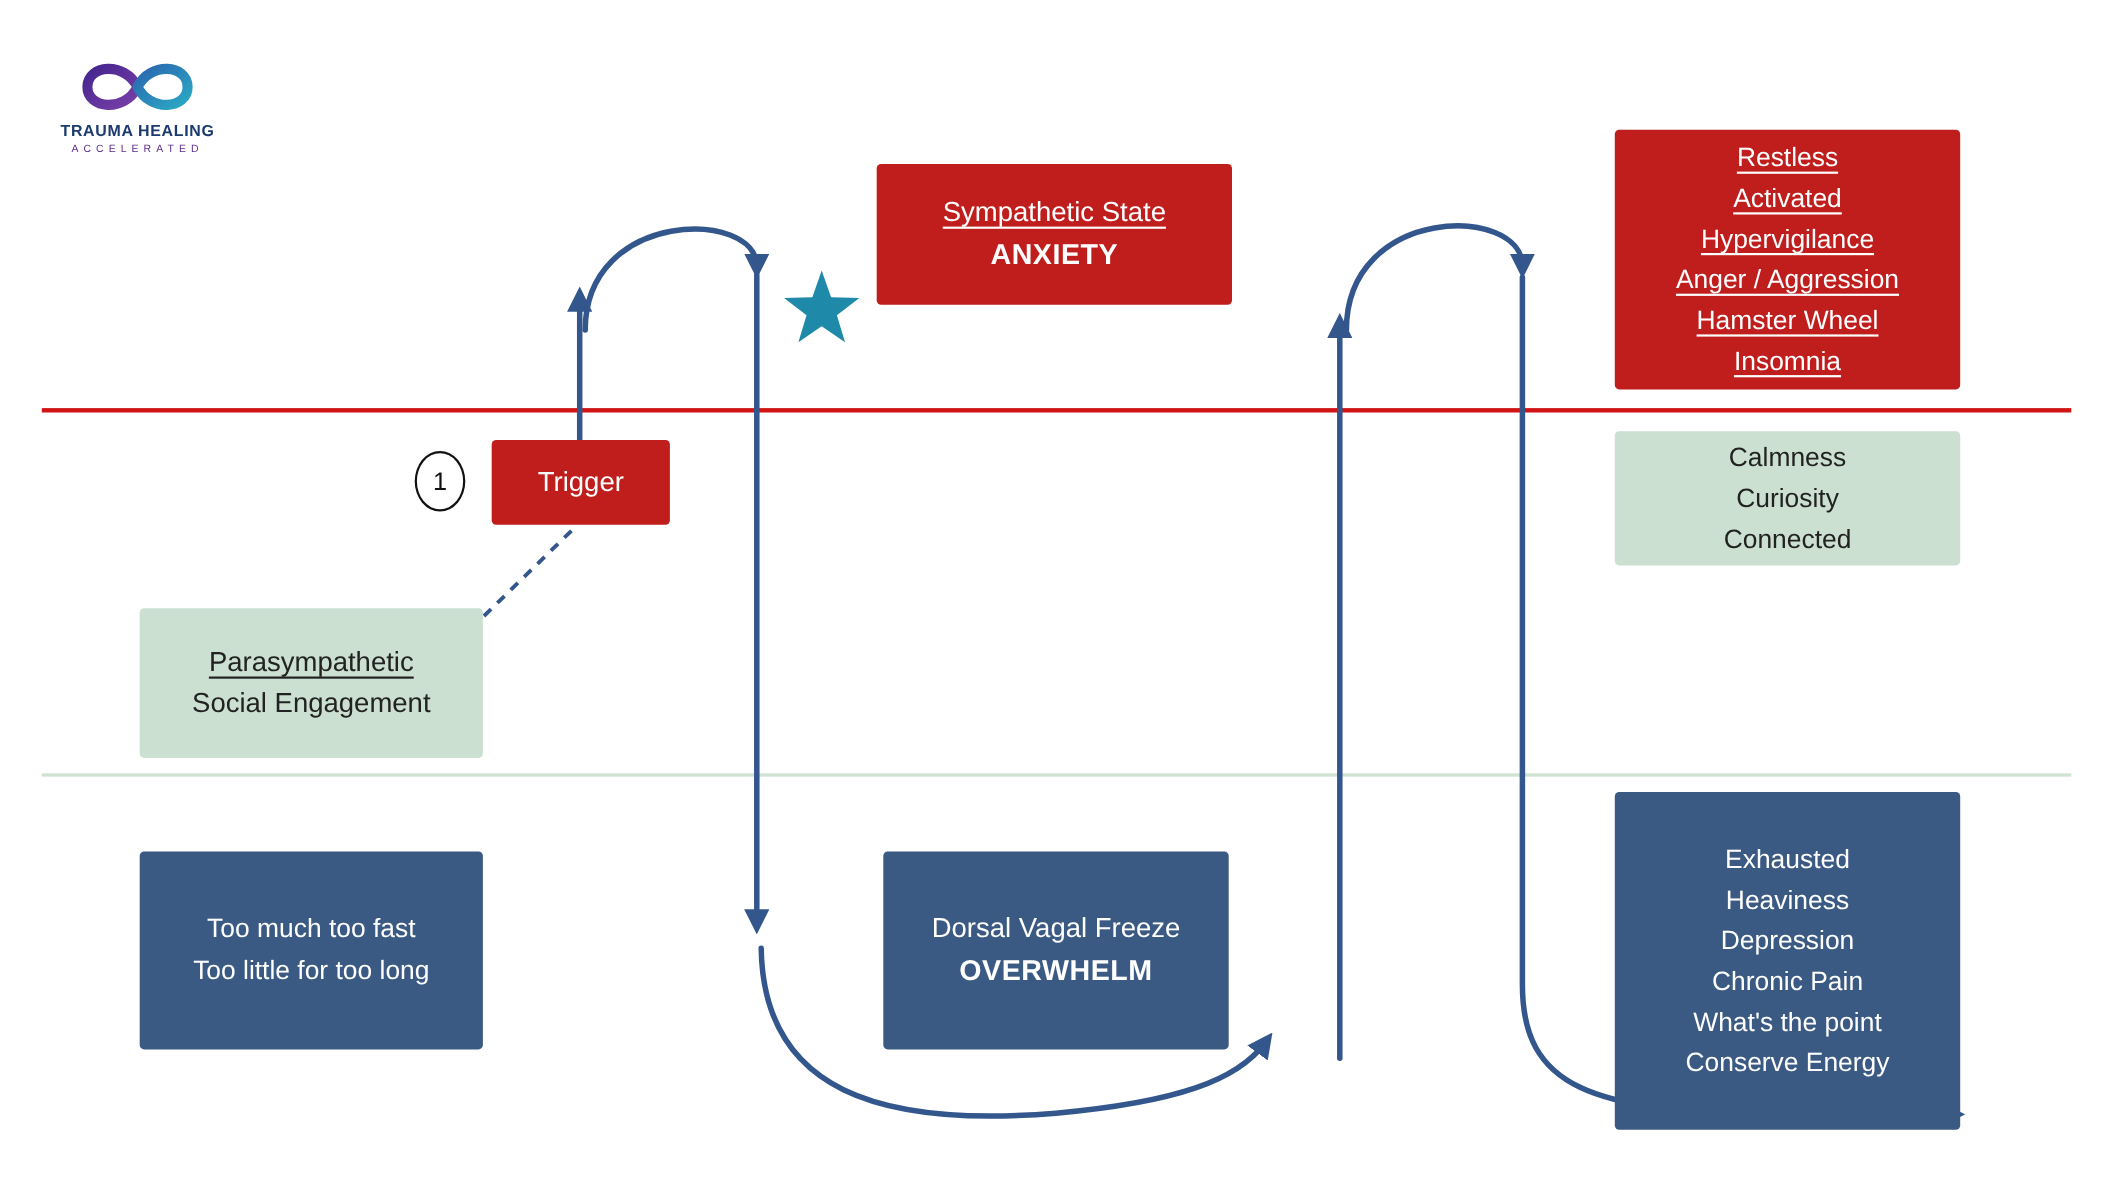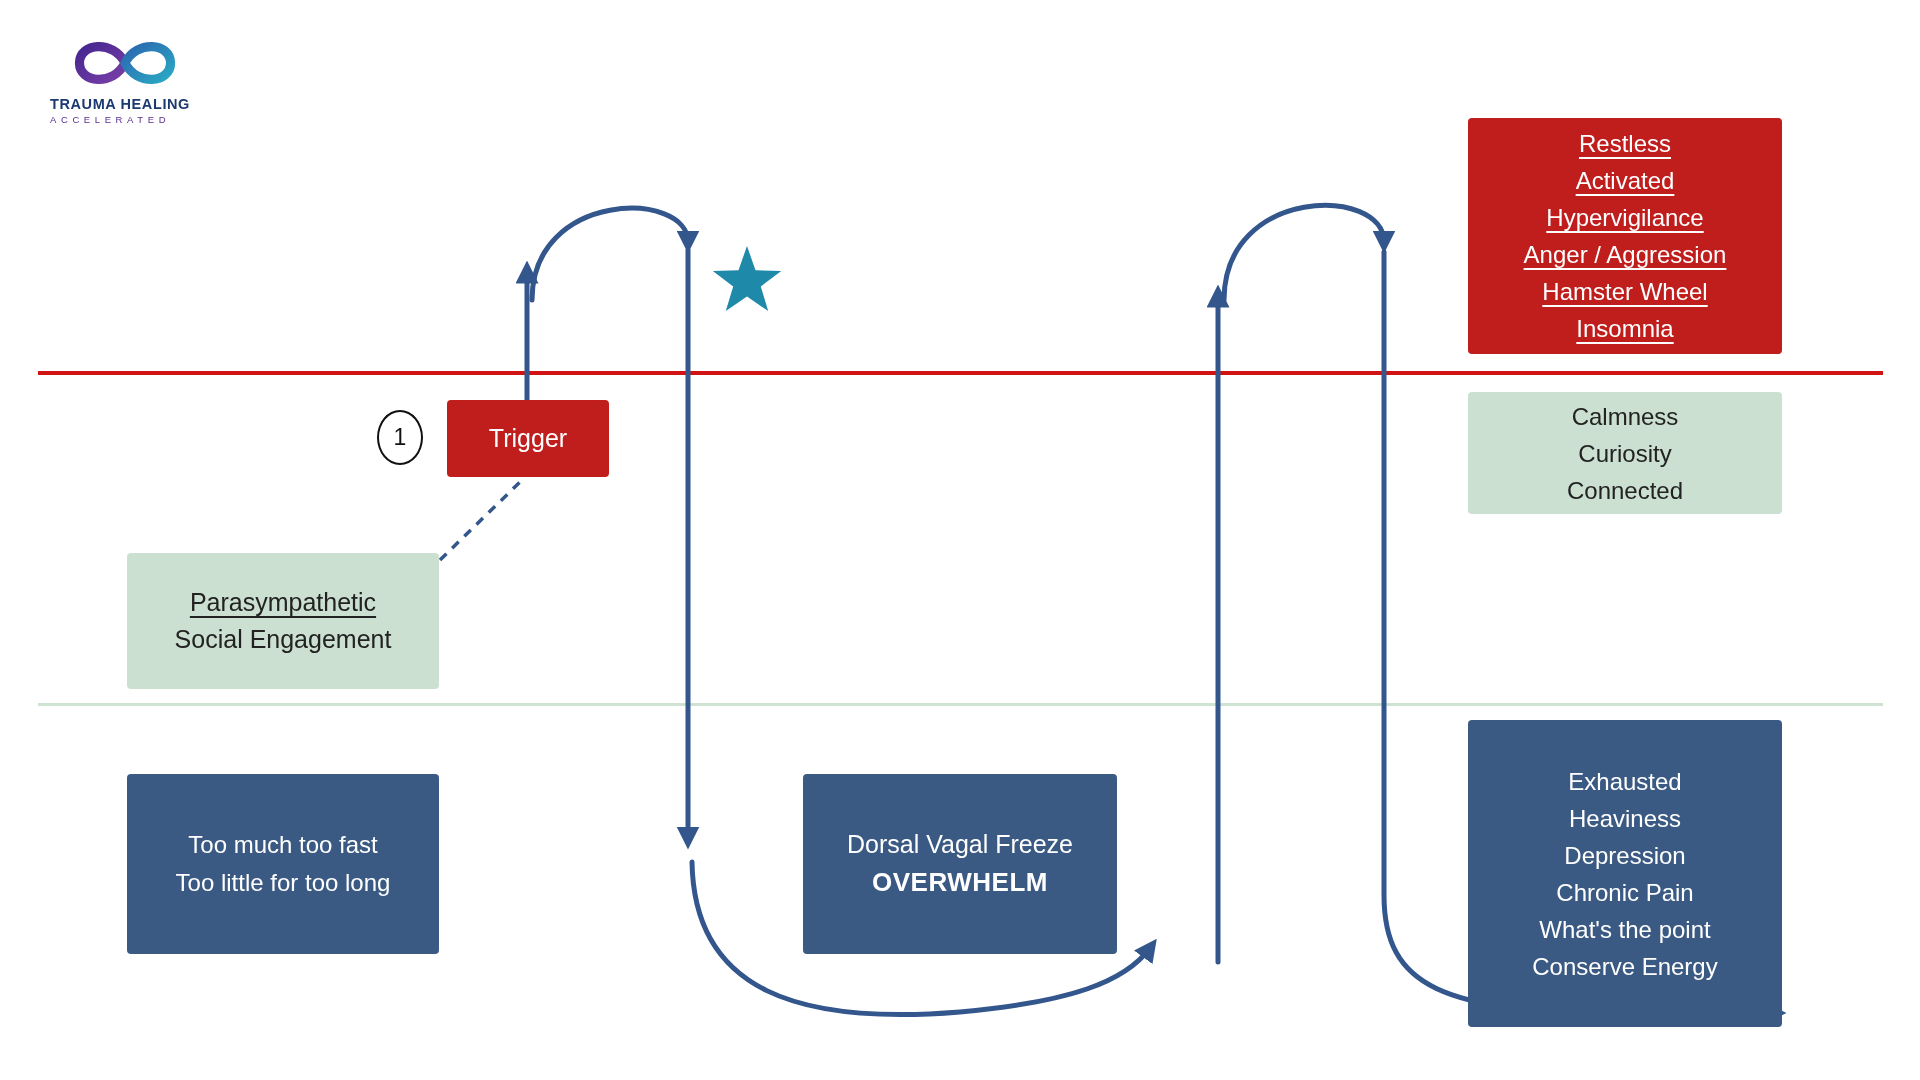--- a/index.html
+++ b/index.html
@@ -8,21 +8,21 @@
 
   .canvas {
     position: relative;
     width: 1920px;
     height: 1080px;
     background: #ffffff;
     overflow: hidden;
   }
 
   
-  .logo { position: absolute; left: 50px; top: 32px; width: 150px; }
+  .logo { position: absolute; left: 50px; top: 48px; width: 150px; text-align: center; }
   .logo svg { display: block; margin: 0 auto; }
   .logo-title { margin-top: 2px; font-size: 14.5px; font-weight: bold; letter-spacing: 0.6px; color: var(--logotext, #1b3a70); }
   .logo-sub { margin-top: 2px; font-size: 9.5px; letter-spacing: 4.6px; color: var(--logoaccent, #5b2d8e); }
 
   
   .hline { position: absolute; left: 38px; width: 1845px; }
   .red-line { top: 371px; height: 4px; background: var(--redline, #d01414); }
   .green-line { top: 703px; height: 3px; background: var(--greenline, #cfe3d3); }
 
   
@@ -107,20 +107,24 @@
     <path class="flow" d="M 688 250 L 688 838" marker-end="url(#arrowhead)"></path>
     <path class="flow" d="M 692 862 C 694 992, 800 1025, 960 1012 C 1070 1002, 1125 982, 1150 948" marker-end="url(#arrowhead)"></path>
     <path class="flow" d="M 1218 962 L 1218 296" marker-end="url(#arrowhead)"></path>
     <path class="flow" d="M 1224 300 C 1224 186, 1384 186, 1384 242" marker-end="url(#arrowhead)"></path>
     <path class="flow" d="M 1384 252 L 1384 895 C 1384 988, 1445 1012, 1620 1013 L 1775 1013" marker-end="url(#arrowhead)"></path>
 
     <polygon class="star" points="747,246 755.5,270.3 781.2,270.9 760.8,286.5 768.2,311.1 747,296.5 725.8,311.1 733.2,286.5 712.8,270.9 738.5,270.3"></polygon>
   </svg>
 
 
+  <div class="box red" style="left:797px; top:149px; width:323px; height:128px;">
+    <div class="t25 u">Sympathetic State</div>
+    <div class="t26b gap8">ANXIETY</div>
+  </div>
 
   <div class="box red" style="left:1468px; top:118px; width:314px; height:236px;">
     <div class="line u">Restless</div>
     <div class="line u">Activated</div>
     <div class="line u">Hypervigilance</div>
     <div class="line u">Anger / Aggression</div>
     <div class="line u">Hamster Wheel</div>
     <div class="line u">Insomnia</div>
   </div>
 

